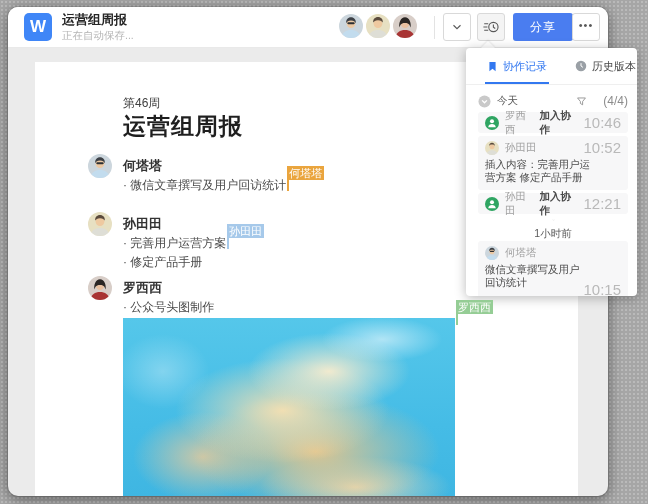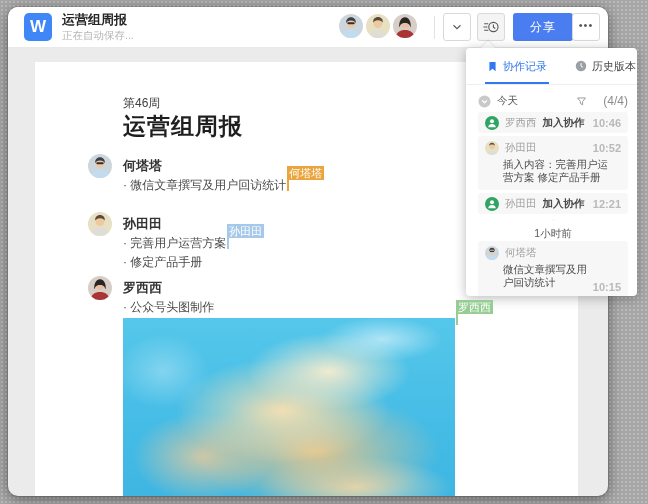--- a/index.html
+++ b/index.html
@@ -124,26 +124,26 @@
     font-size:10.5px; color:#595959; cursor:pointer; }
   .ghead .gfilter{ margin-left:auto; display:flex; align-items:center; gap:16px;
     color:#8c8c8c; font-size:12px; cursor:pointer; }
   .ghead.sub{ margin-top:5px;flex-direction:column; }
 
   .entry{ background:#f7f7f8; border-radius:3px; margin-bottom:3px; font-size:10.5px; }
   .entry.join{ display:flex; align-items:center; gap:6px; padding:3px 7px; height:21px; }
   .join-ic{ color:var(--join_green); flex:0 0 14px; }
   .ename{ color:#a0a0a0; }
   .eaction{ color:#4a4a4a; font-weight:700; }
-  .etime{ margin-left:auto; color:#b9b9b9; font-size:11px;font-weight:bold; }
+  .etime{ margin-left:auto; color:#b9b9b9; font-size:15px; }
   .entry.edit{ padding:4px 7px 6px; }
   .erow{ display:flex; align-items:center; gap:6px; height:15px; }
   .erow .avatar{ width:14px; height:14px; flex:0 0 14px; }
   .ebody{ display:flex; align-items:flex-start; }
-  .econtent{ margin-left:18px; margin-top:3px; color:#4a4a4a; line-height:13px;
+  .econtent{ margin-left:0; margin-top:3px; color:#4a4a4a; line-height:13px;
     max-width:112px; }
   .econtent.narrow{ max-width:102px; }
   .ebody .etime{ margin-top:21px; }
 
   .hidden-defs{ position:absolute; width:0; height:0; overflow:hidden; }
 </style>
 </head>
 <body>
 
 <svg class="hidden-defs" aria-hidden="true">

